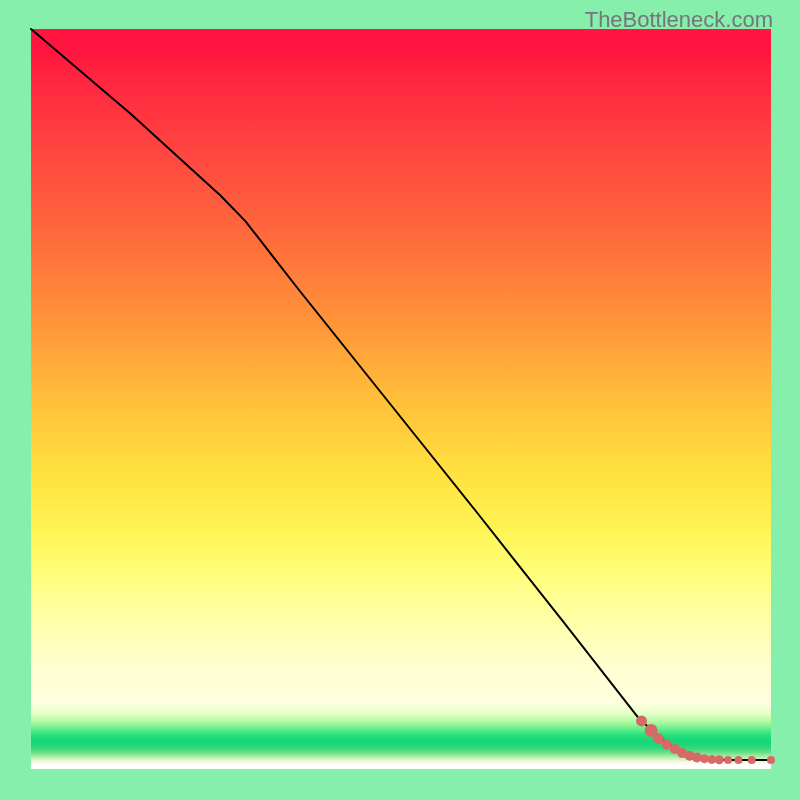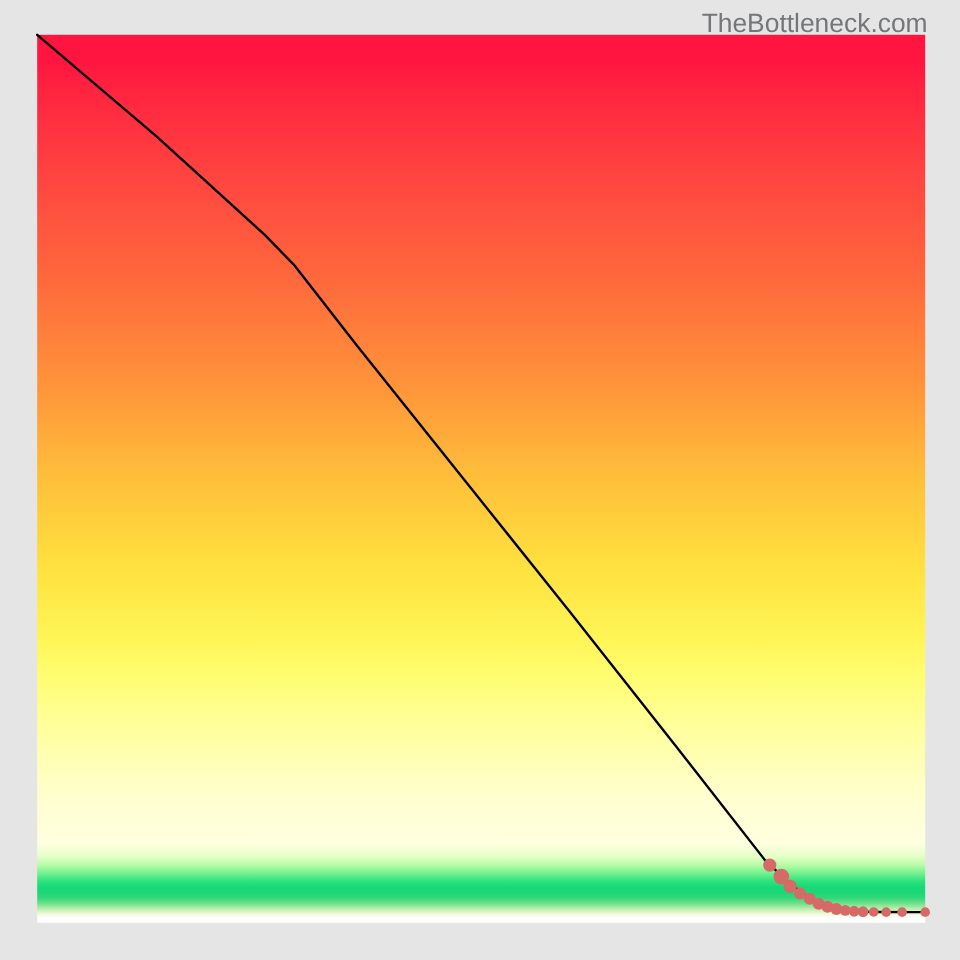--- a/index.html
+++ b/index.html
@@ -9,21 +9,21 @@
     height: 800px;
     background: #000000;
     overflow: hidden;
     font-family: Arial, Helvetica, sans-serif;
   }
 
   .stage {
     position: relative;
     width: 800px;
     height: 800px;
-    background: #e5e5e5;
+    background: #86efac;
   }
 
   
   .plot {
     position: absolute;
     left: 31px;
     top: 29px;
     width: 740px;
     height: 740px;
     

